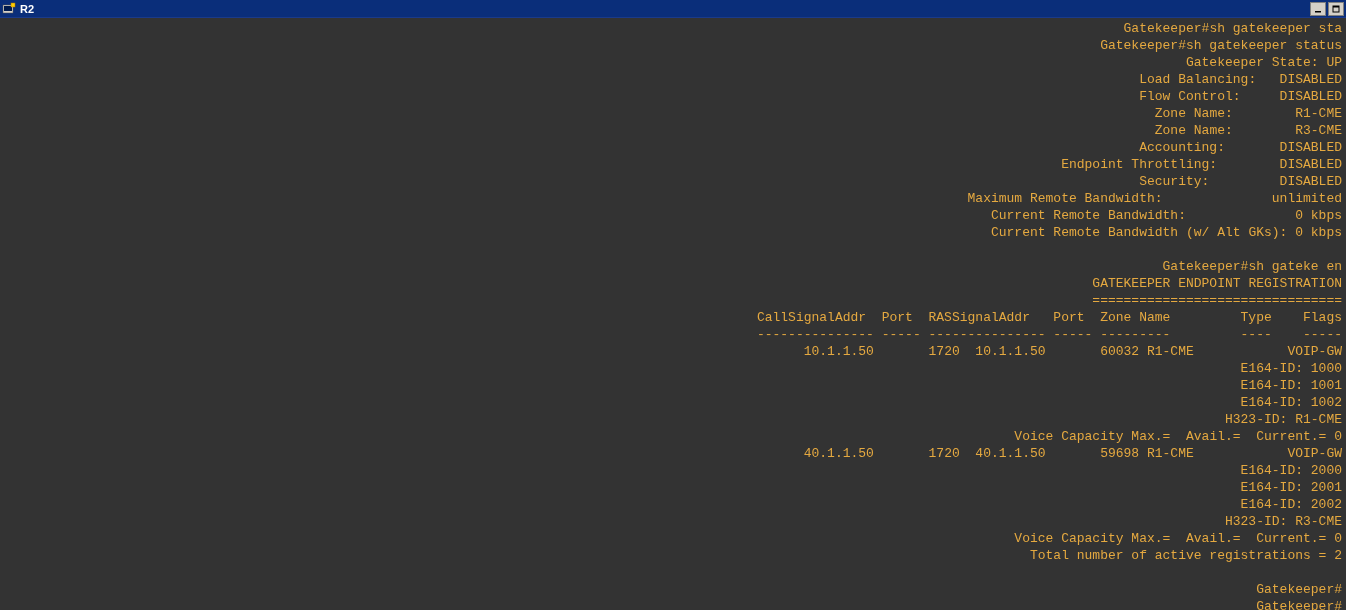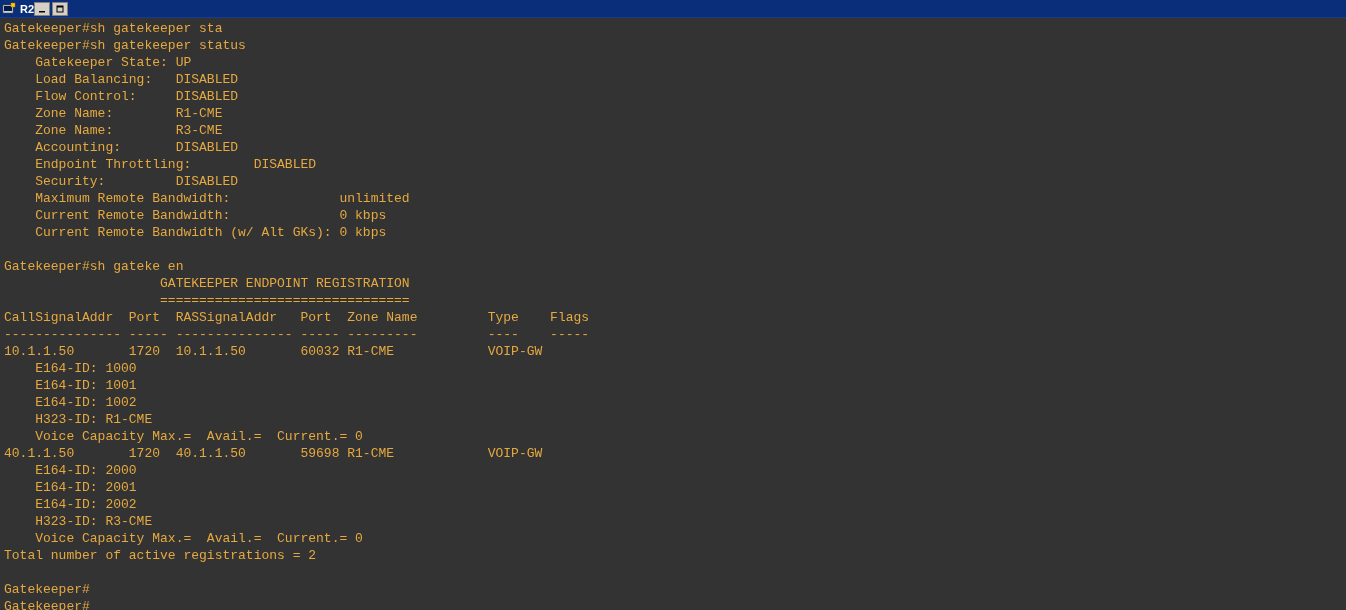--- a/index.html
+++ b/index.html
@@ -10,21 +10,21 @@
     color: #e5a940;
     width: 1346px;
     height: 610px;
     overflow: hidden;
   }
   .titlebar {
     background: #0a2e7a;
     height: 18px;
     display: flex;
     align-items: center;
-    justify-content: flex-start;
+    justify-content: space-between;
     padding: 0 2px;
     border-bottom: 1px solid #1a3a8a;
   }
   .titlebar-left {
     display: flex;
     align-items: center;
     gap: 4px;
   }
   .titlebar-icon {
     width: 14px;
@@ -54,21 +54,21 @@
     font-family: Arial, sans-serif;
     font-size: 9px;
     color: #000;
     cursor: pointer;
   }
   .terminal {
     padding: 2px 4px;
     line-height: 17px;
     white-space: pre;
   }
-  .line { display: block; }
+  .line { display: block; text-align: right; }
 </style>
 </head>
 <body>
 
 <div class="titlebar">
   <div class="titlebar-left">
     <span class="titlebar-icon">
       <svg width="14" height="14" viewBox="0 0 14 14">
         <rect x="1" y="3" width="10" height="8" fill="#d4d0c8" stroke="#555" stroke-width="0.5"></rect>
         <rect x="2" y="4" width="8" height="5" fill="#001a4d"></rect>

